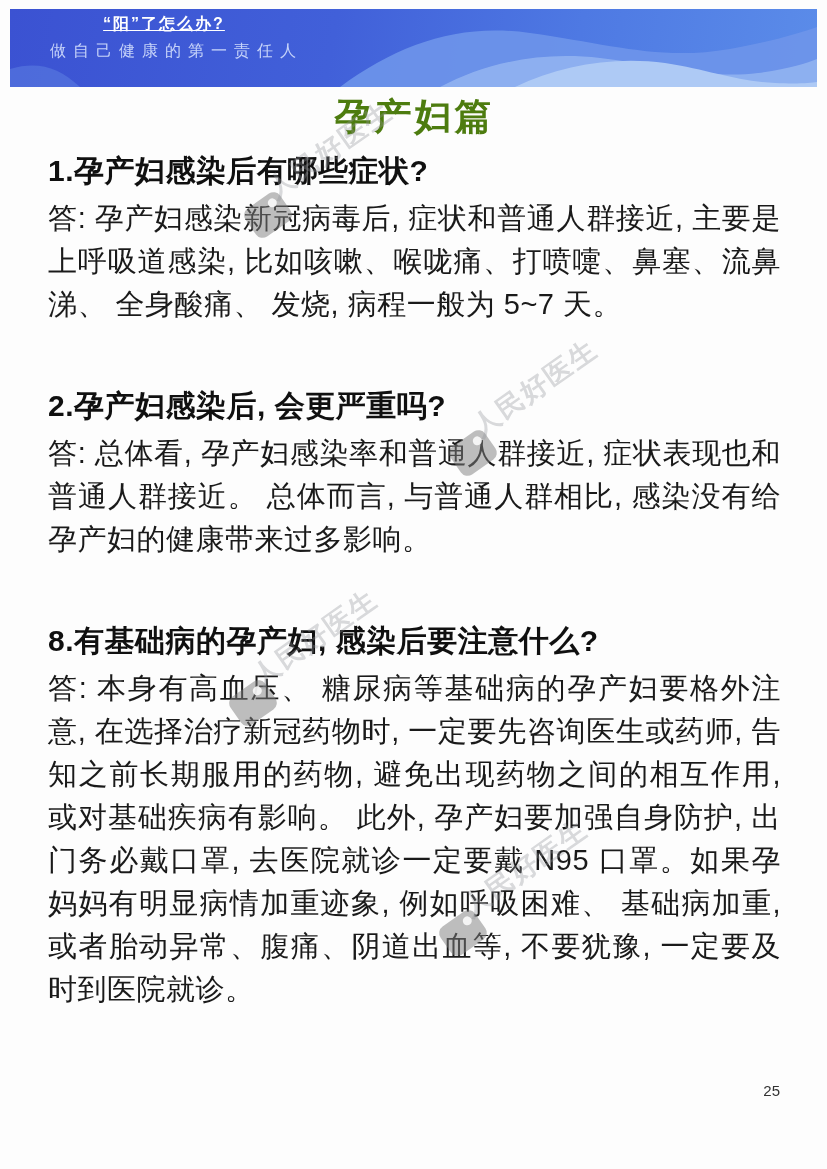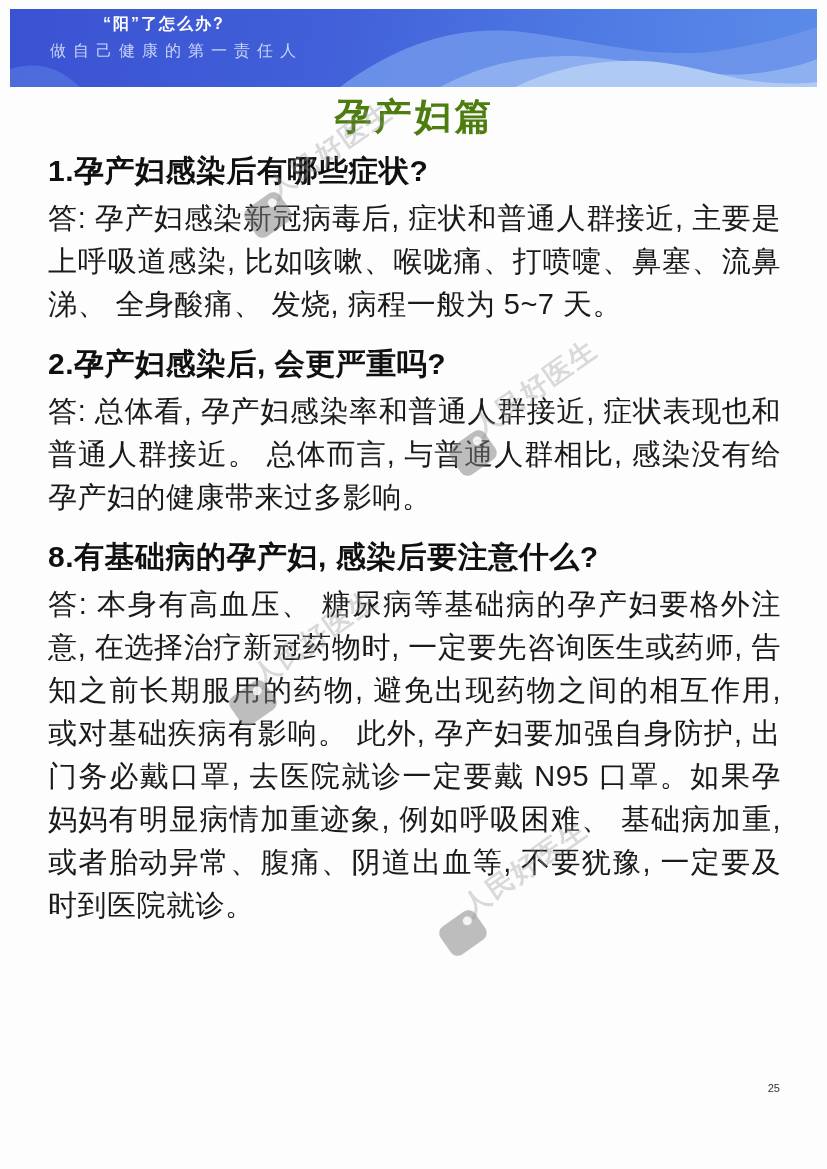--- a/index.html
+++ b/index.html
@@ -23,20 +23,21 @@
   }
   .banner svg { position: absolute; left: 0; top: 0; width: 100%; height: 100%; }
   .banner-text {
     position: absolute; left: 40px; top: 5px;
     width: 228px; text-align: center;
     color: #ffffff; z-index: 2;
   }
   .banner-tagline {
     font-size: 16px; font-weight: bold; letter-spacing: 2px;
     white-space: nowrap;
+    text-decoration: underline;
   }
   .banner-title {
     font-size: 23px; font-weight: bold; margin-top: 3px;
     white-space: nowrap; letter-spacing: 1px;
   }
   .banner-subtitle {
     font-size: 16px; margin-top: 6px;
     color: rgba(221, 231, 255, 0.85);
     letter-spacing: 7px; white-space: nowrap;
   }
@@ -47,21 +48,21 @@
     left: 48px; top: 95px;
     width: 733px;
   }
   .page-title {
     font-family: "Liberation Serif", serif;
     font-size: 37px; font-weight: bold;
     text-align: center; letter-spacing: 3px;
     margin: 0; line-height: 44px;
     color: #4d7c0f;
   }
-  .qa-section { margin-top: 18px; }
+  .qa-section { margin-top: 60px; }
   .qa-section.first { margin-top: 12px; }
   .question {
     font-size: 30px; font-weight: bold;
     margin: 0; line-height: 40px;
     letter-spacing: 0.5px;
     color: #101010;
   }
   .answer {
     font-size: 29px; line-height: 43px;
     margin: 6px 0 0 0;
@@ -97,21 +98,21 @@
     transform-origin: left bottom;
     font-size: 27px; letter-spacing: 2px;
     color: rgba(145, 148, 155, 0.35);
     white-space: nowrap;
     font-weight: bold;
   }
 
   .page-number {
     position: absolute;
     right: 47px; top: 1082px;
-    font-size: 11px; color: #333;
+    font-size: 15px; color: #333;
   }
 </style>
 </head>
 <body>
 
 <div class="banner">
   <svg viewBox="0 0 807 78" preserveAspectRatio="none">
     <path d="M0 78 L70 78 C48 58 28 52 0 60 Z" fill="#5d7fe2" opacity="0.55"></path>
     <path d="M330 78 C390 34 450 14 520 24 C600 35 650 52 720 40 C760 33 790 24 807 18 L807 78 Z" fill="#6e95ea" opacity="0.9"></path>
     <path d="M430 78 C475 54 530 42 590 49 C655 57 700 70 748 64 C778 60 797 54 807 50 L807 78 Z" fill="#8fb1f0" opacity="0.95"></path>

